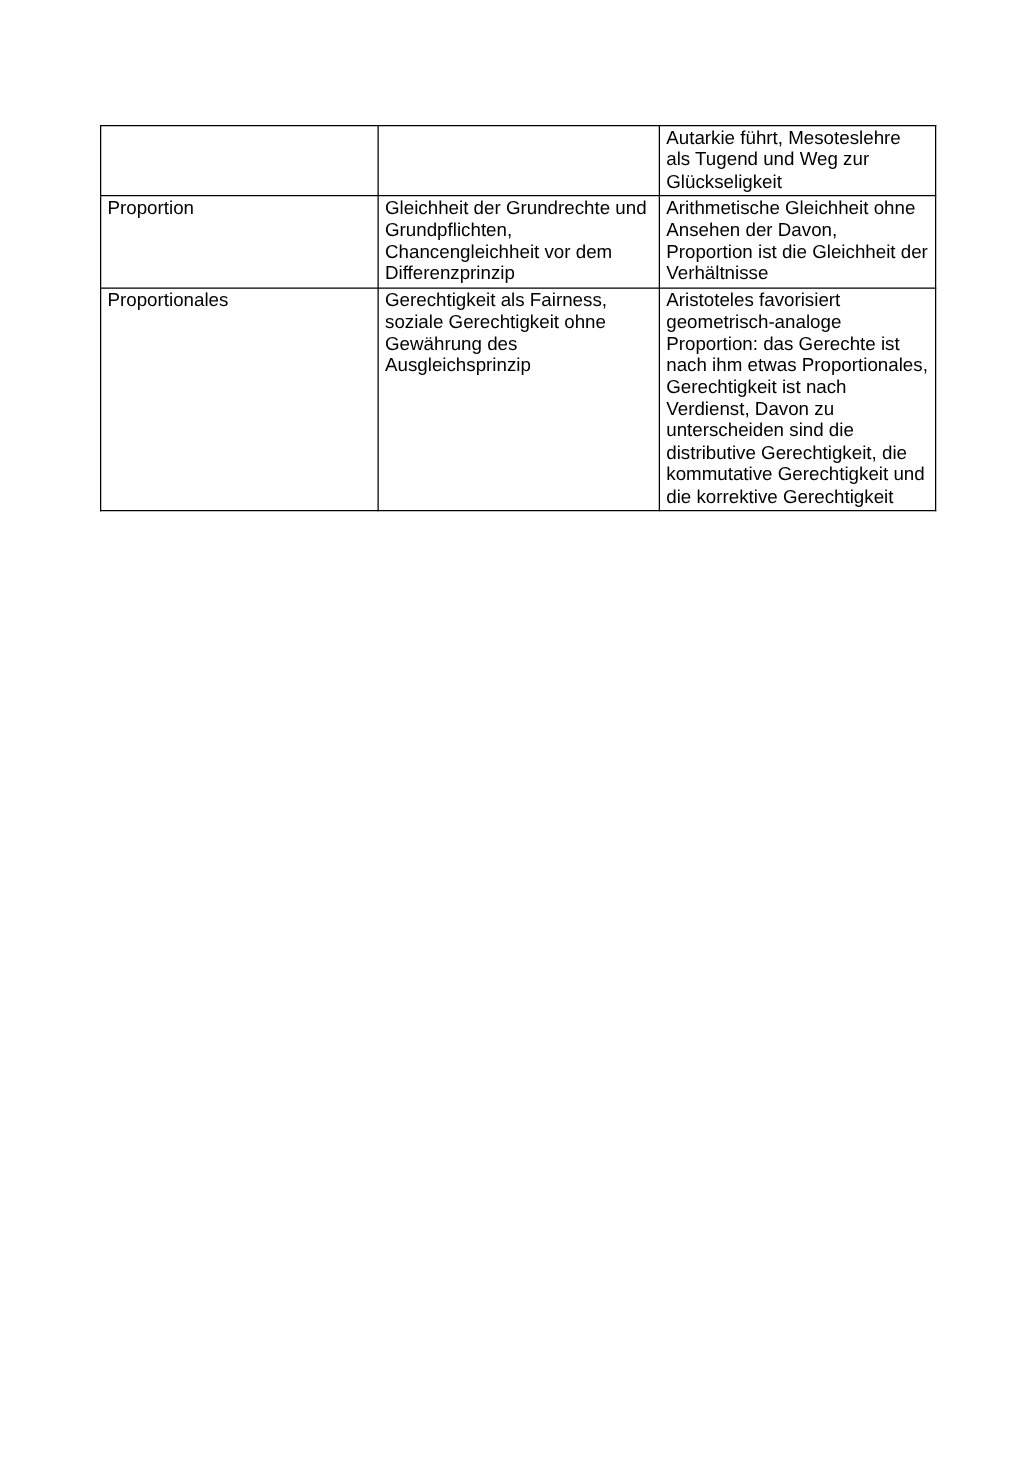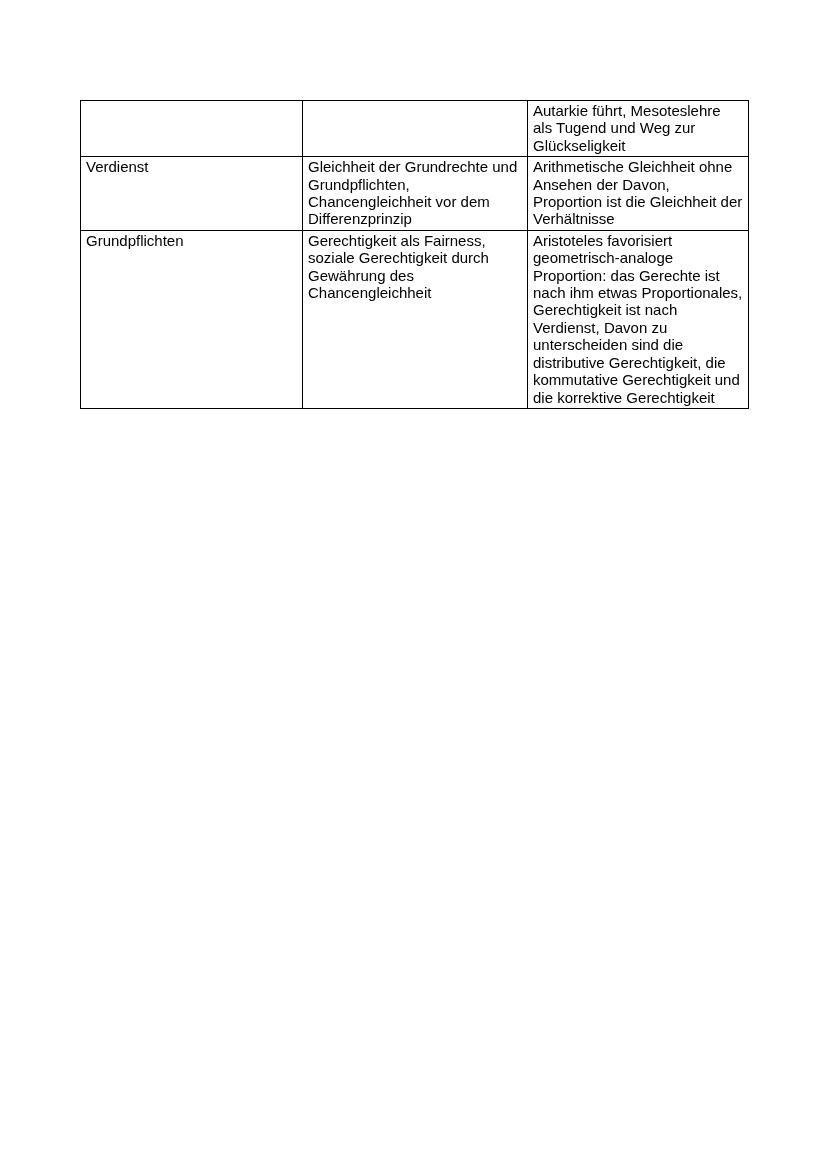--- a/index.html
+++ b/index.html
@@ -47,24 +47,24 @@
       <col class="c2">
       <col class="c3">
     </colgroup>
     <tbody>
       <tr class="row-1">
         <td></td>
         <td></td>
         <td>Autarkie führt, Mesoteslehre als Tugend und Weg zur Glückseligkeit</td>
       </tr>
       <tr class="row-2">
-        <td>Verdienst</td>
+        <td>Proportion</td>
         <td>Gleichheit der Grundrechte und Grundpflichten, Chancengleichheit vor dem Differenzprinzip</td>
         <td>Arithmetische Gleichheit ohne Ansehen der Davon, Proportion ist die Gleichheit der Verhältnisse</td>
       </tr>
       <tr class="row-3">
-        <td>Grundpflichten</td>
-        <td>Gerechtigkeit als Fairness, soziale Gerechtigkeit durch Gewährung des Chancengleichheit</td>
+        <td>Proportionales</td>
+        <td>Gerechtigkeit als Fairness, soziale Gerechtigkeit ohne Gewährung des Ausgleichsprinzip</td>
         <td>Aristoteles favorisiert geometrisch-analoge Proportion: das Gerechte ist nach ihm etwas Proportionales, Gerechtigkeit ist nach Verdienst, Davon zu unterscheiden sind die distributive Gerechtigkeit, die kommutative Gerechtigkeit und die korrektive Gerechtigkeit</td>
       </tr>
     </tbody>
   </table>
 </div>
 
 </body></html>

